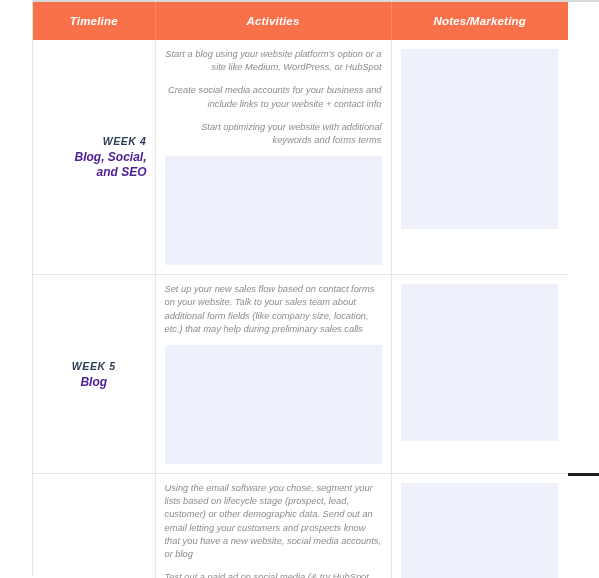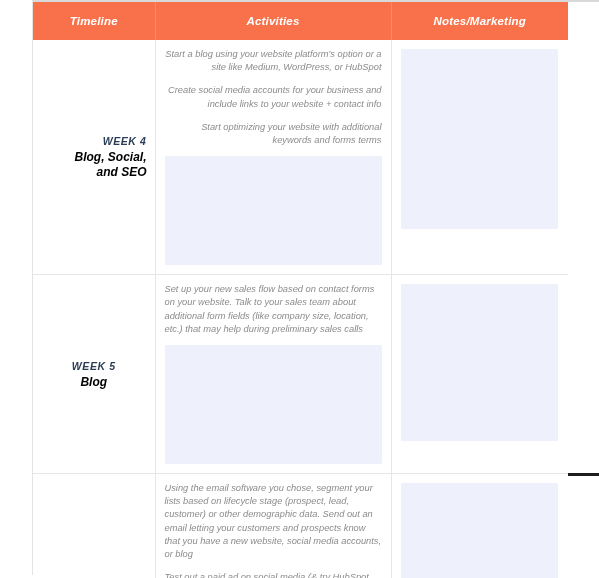--- a/index.html
+++ b/index.html
@@ -88,21 +88,21 @@
     padding: 6px 8px;
   }
   .week-label {
     color: #2c3e57;
     font-size: 10.5px;
     font-weight: bold;
     letter-spacing: 0.6px;
     line-height: 15px;
   }
   .week-topic {
-    color: #000000;
+    color: #4c1d95;
     font-size: 12px;
     font-weight: bold;
     line-height: 15px;
     margin-top: 1px;
   }
 
   .cell-activity {
     padding: 8px 9px 9px 9px;
   }
   .activity-note {

